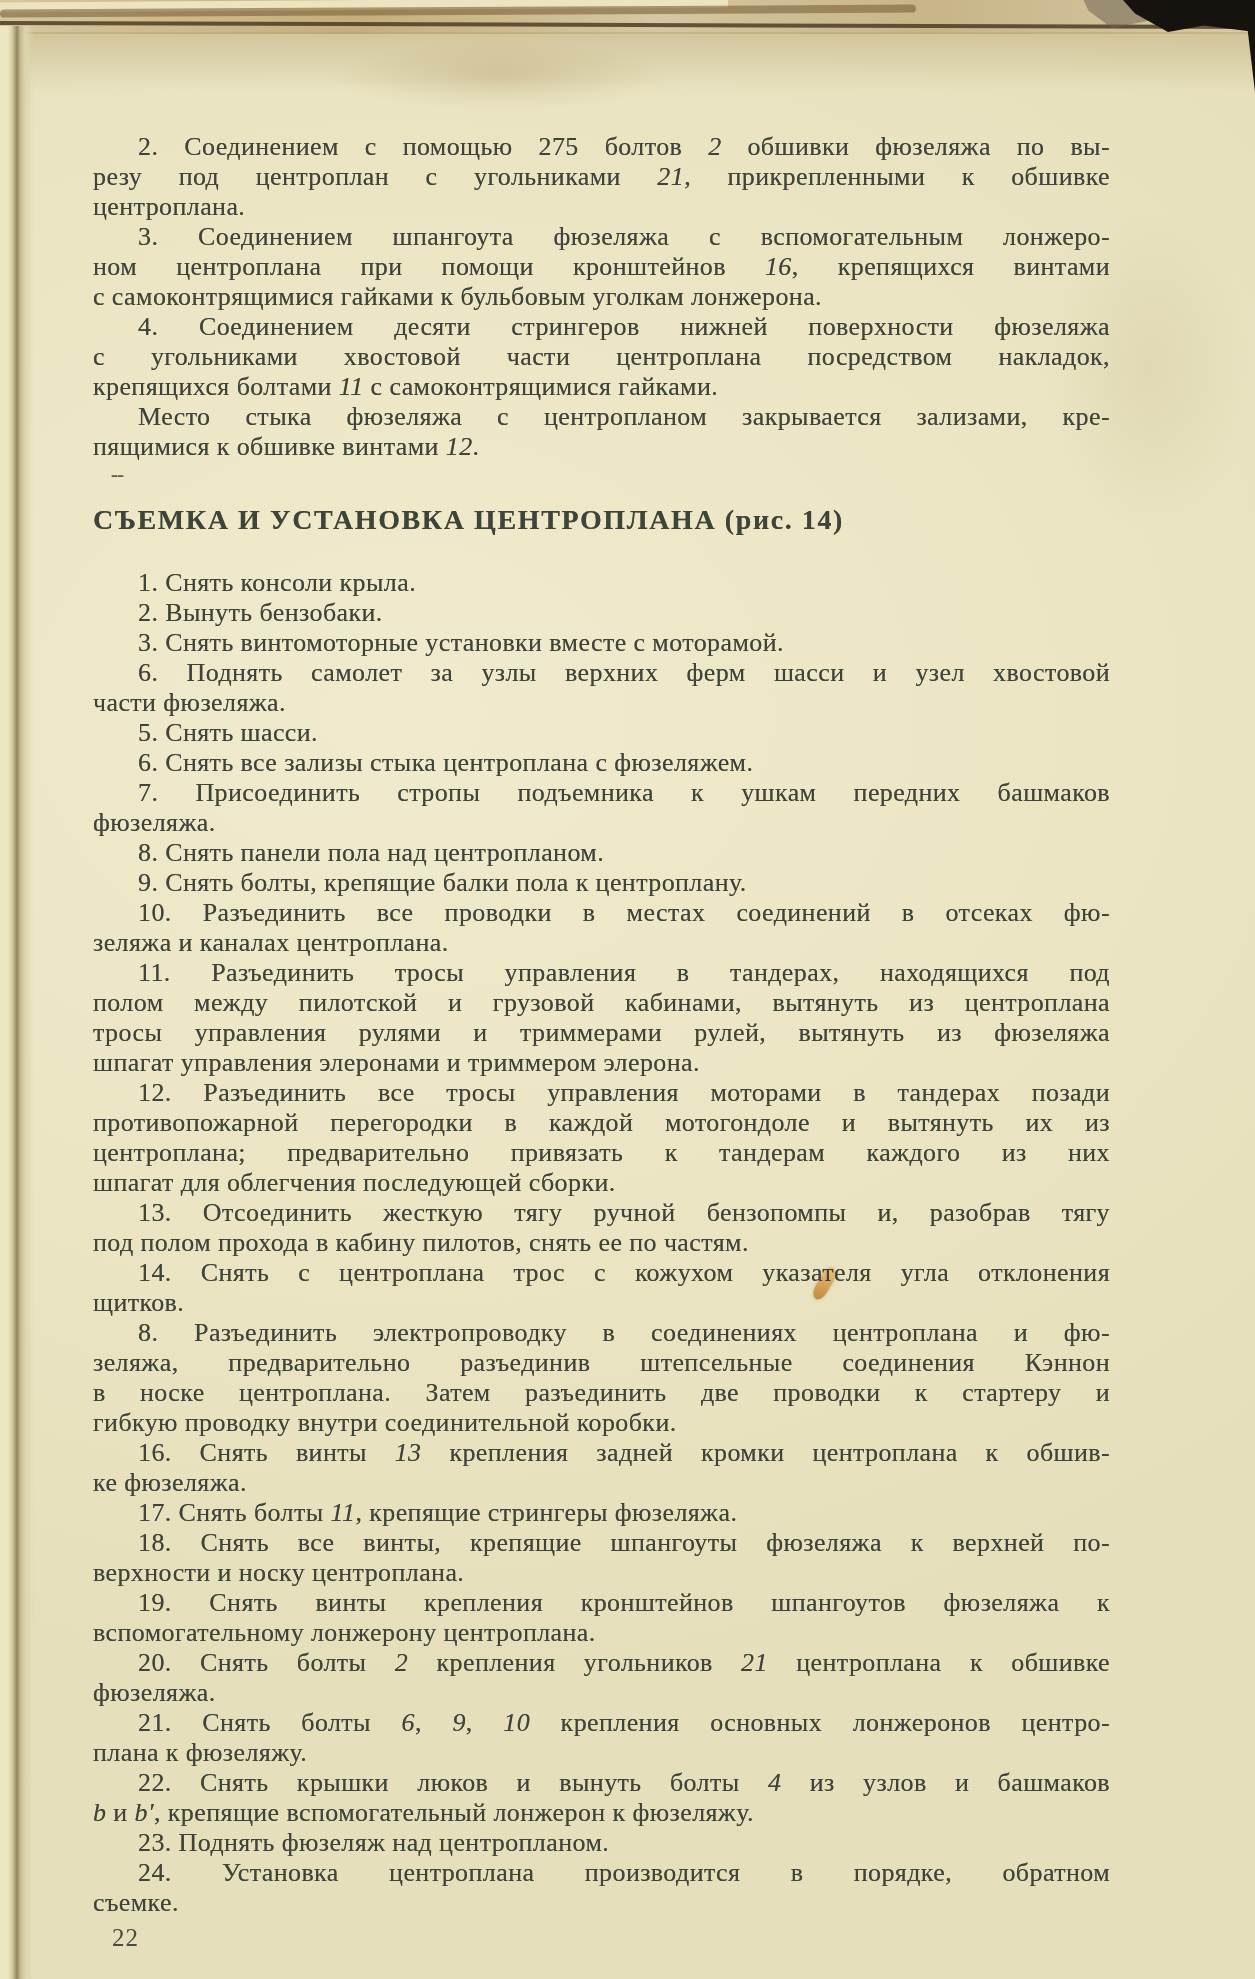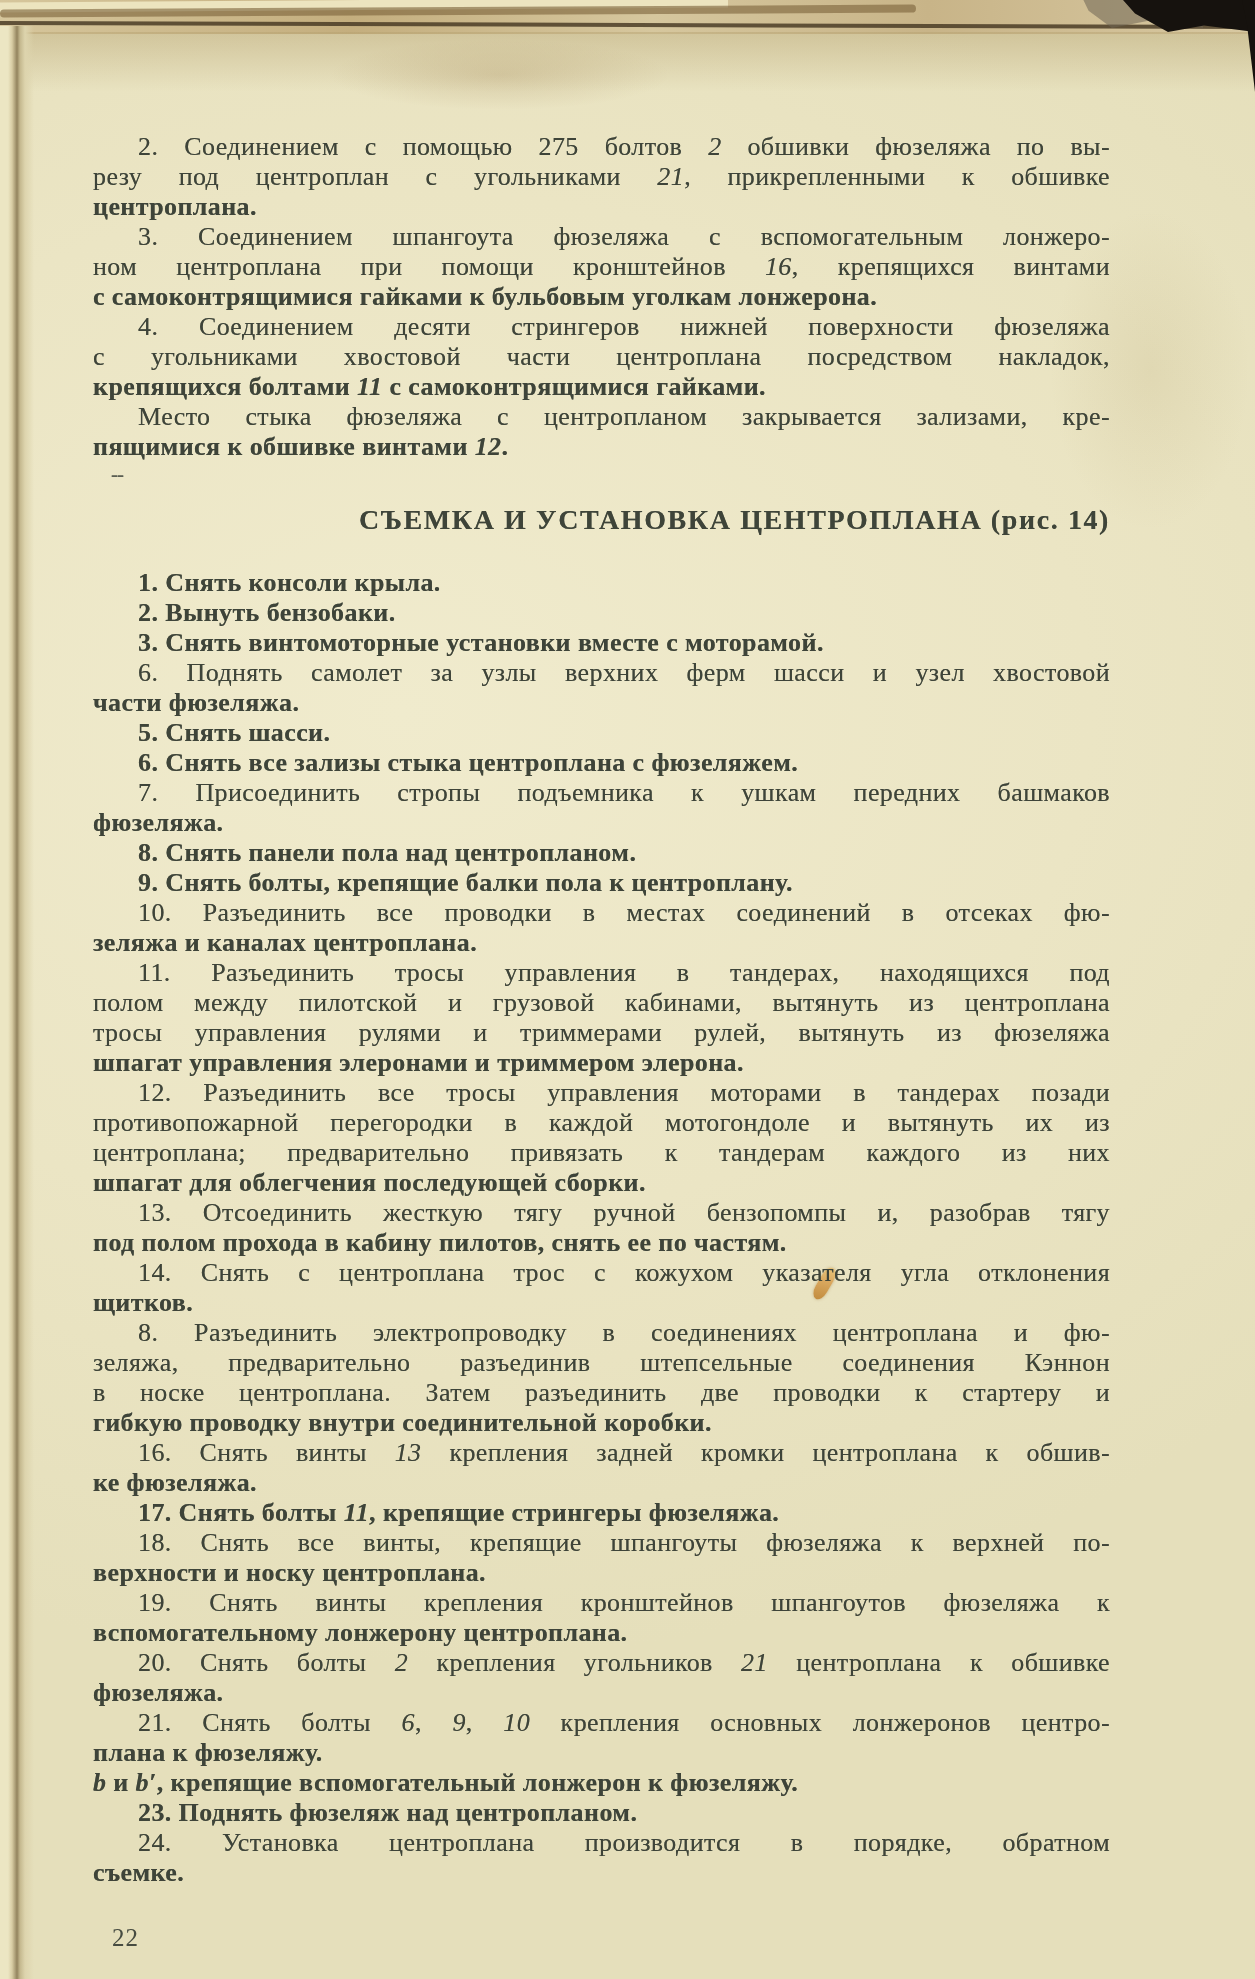--- a/index.html
+++ b/index.html
@@ -48,26 +48,26 @@
     background:linear-gradient(160deg,#eac97e,var(--speck) 45%,#c08a3c);transform:rotate(30deg);
     box-shadow:0 0 3px rgba(160,120,60,.5);}
   
   #text-column{
     position:absolute;left:93px;top:132px;width:1017px;
     font-size:26px;line-height:30px;letter-spacing:.4px;
     text-shadow:0 0 .6px rgba(62,68,57,.65);
   }
   .para{margin:0;}
   .line{text-align:justify;text-align-last:justify;}
-  .line.last{text-align-last:left;font-weight:bold;}
+  .line.last{text-align-last:left;}
   .line.first{text-indent:45px;}
   .pencil-mark{height:24px;line-height:24px;font-size:21px;color:#5b5f53;letter-spacing:-1px;padding-left:18px;}
   h2.heading{
     margin:16px 0 0 0;font-size:28px;line-height:36px;font-weight:bold;
-    text-align:right;letter-spacing:1.6px;
+    text-align:left;letter-spacing:1.6px;
   }
   h2.heading + .para{margin-top:30px;}
   #page-number{position:absolute;left:112px;top:1924px;font-size:25px;color:#474c41;letter-spacing:1px;}
   i{font-style:italic;}
 </style>
 </head>
 <body>
 
 <div id="page-root">
 
@@ -182,20 +182,21 @@
       </div>
       <div class="para item">
         <div class="line first">20. Снять болты <i>2</i> крепления угольников <i>21</i> центроплана к обшивке</div>
         <div class="line last">фюзеляжа.</div>
       </div>
       <div class="para item">
         <div class="line first">21. Снять болты <i>6</i>, <i>9</i>, <i>10</i> крепления основных лонжеронов центро-</div>
         <div class="line last">плана к фюзеляжу.</div>
       </div>
       <div class="para item">
+        <div class="line first">22. Снять крышки люков и вынуть болты <i>4</i> из узлов и башмаков</div>
         <div class="line last"><i>b</i> и <i>b′</i>, крепящие вспомогательный лонжерон к фюзеляжу.</div>
       </div>
       <div class="para item">
         <div class="line first last">23. Поднять фюзеляж над центропланом.</div>
       </div>
       <div class="para item">
         <div class="line first">24. Установка центроплана производится в порядке, обратном</div>
         <div class="line last">съемке.</div>
       </div>
     </div>

